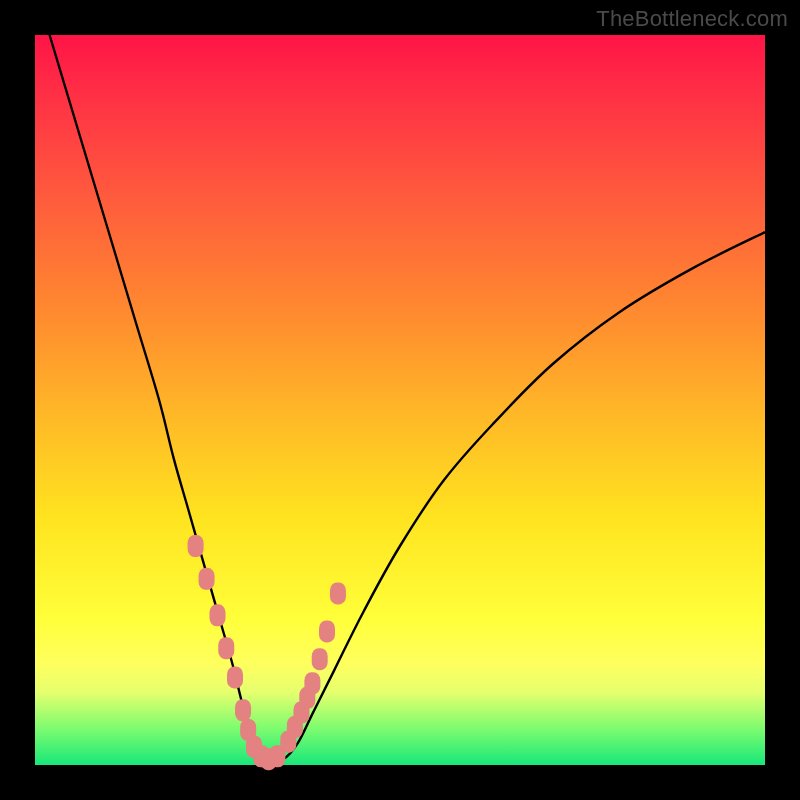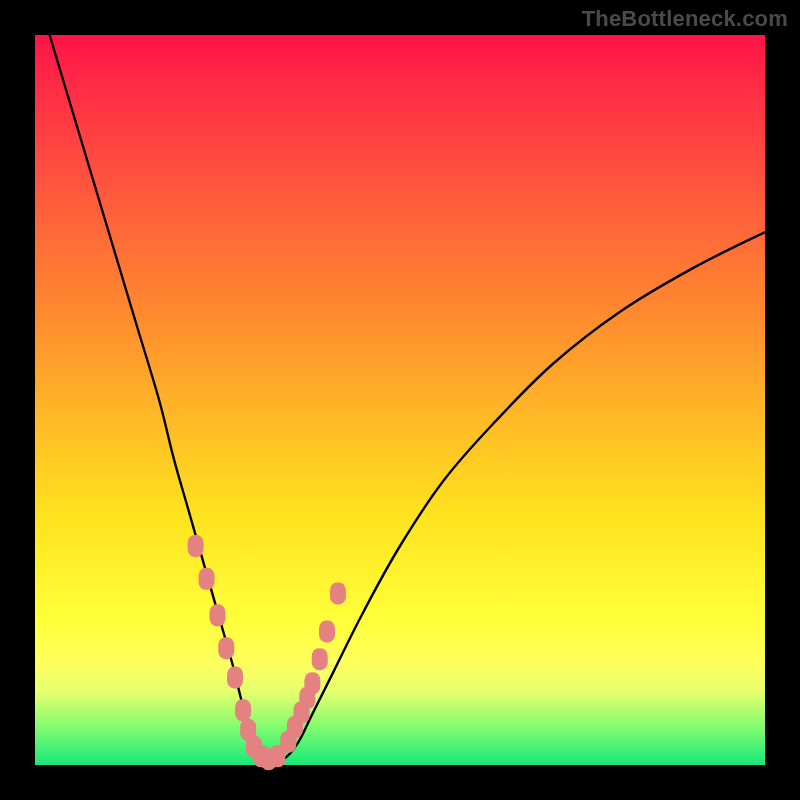--- a/index.html
+++ b/index.html
@@ -38,21 +38,21 @@
       #7dfc6f 95%,
       #18e77a 100%
     );
   }
   .watermark {
     position: absolute;
     top: 6px;
     right: 12px;
     color: #4a4a4a;
     font-size: 22px;
-    font-weight: 700;
+    font-weight: 400;
     letter-spacing: 0.2px;
     white-space: nowrap;
   }
   svg.curve-layer {
     position: absolute;
     left: 0;
     top: 0;
     width: 730px;
     height: 730px;
     overflow: visible;

